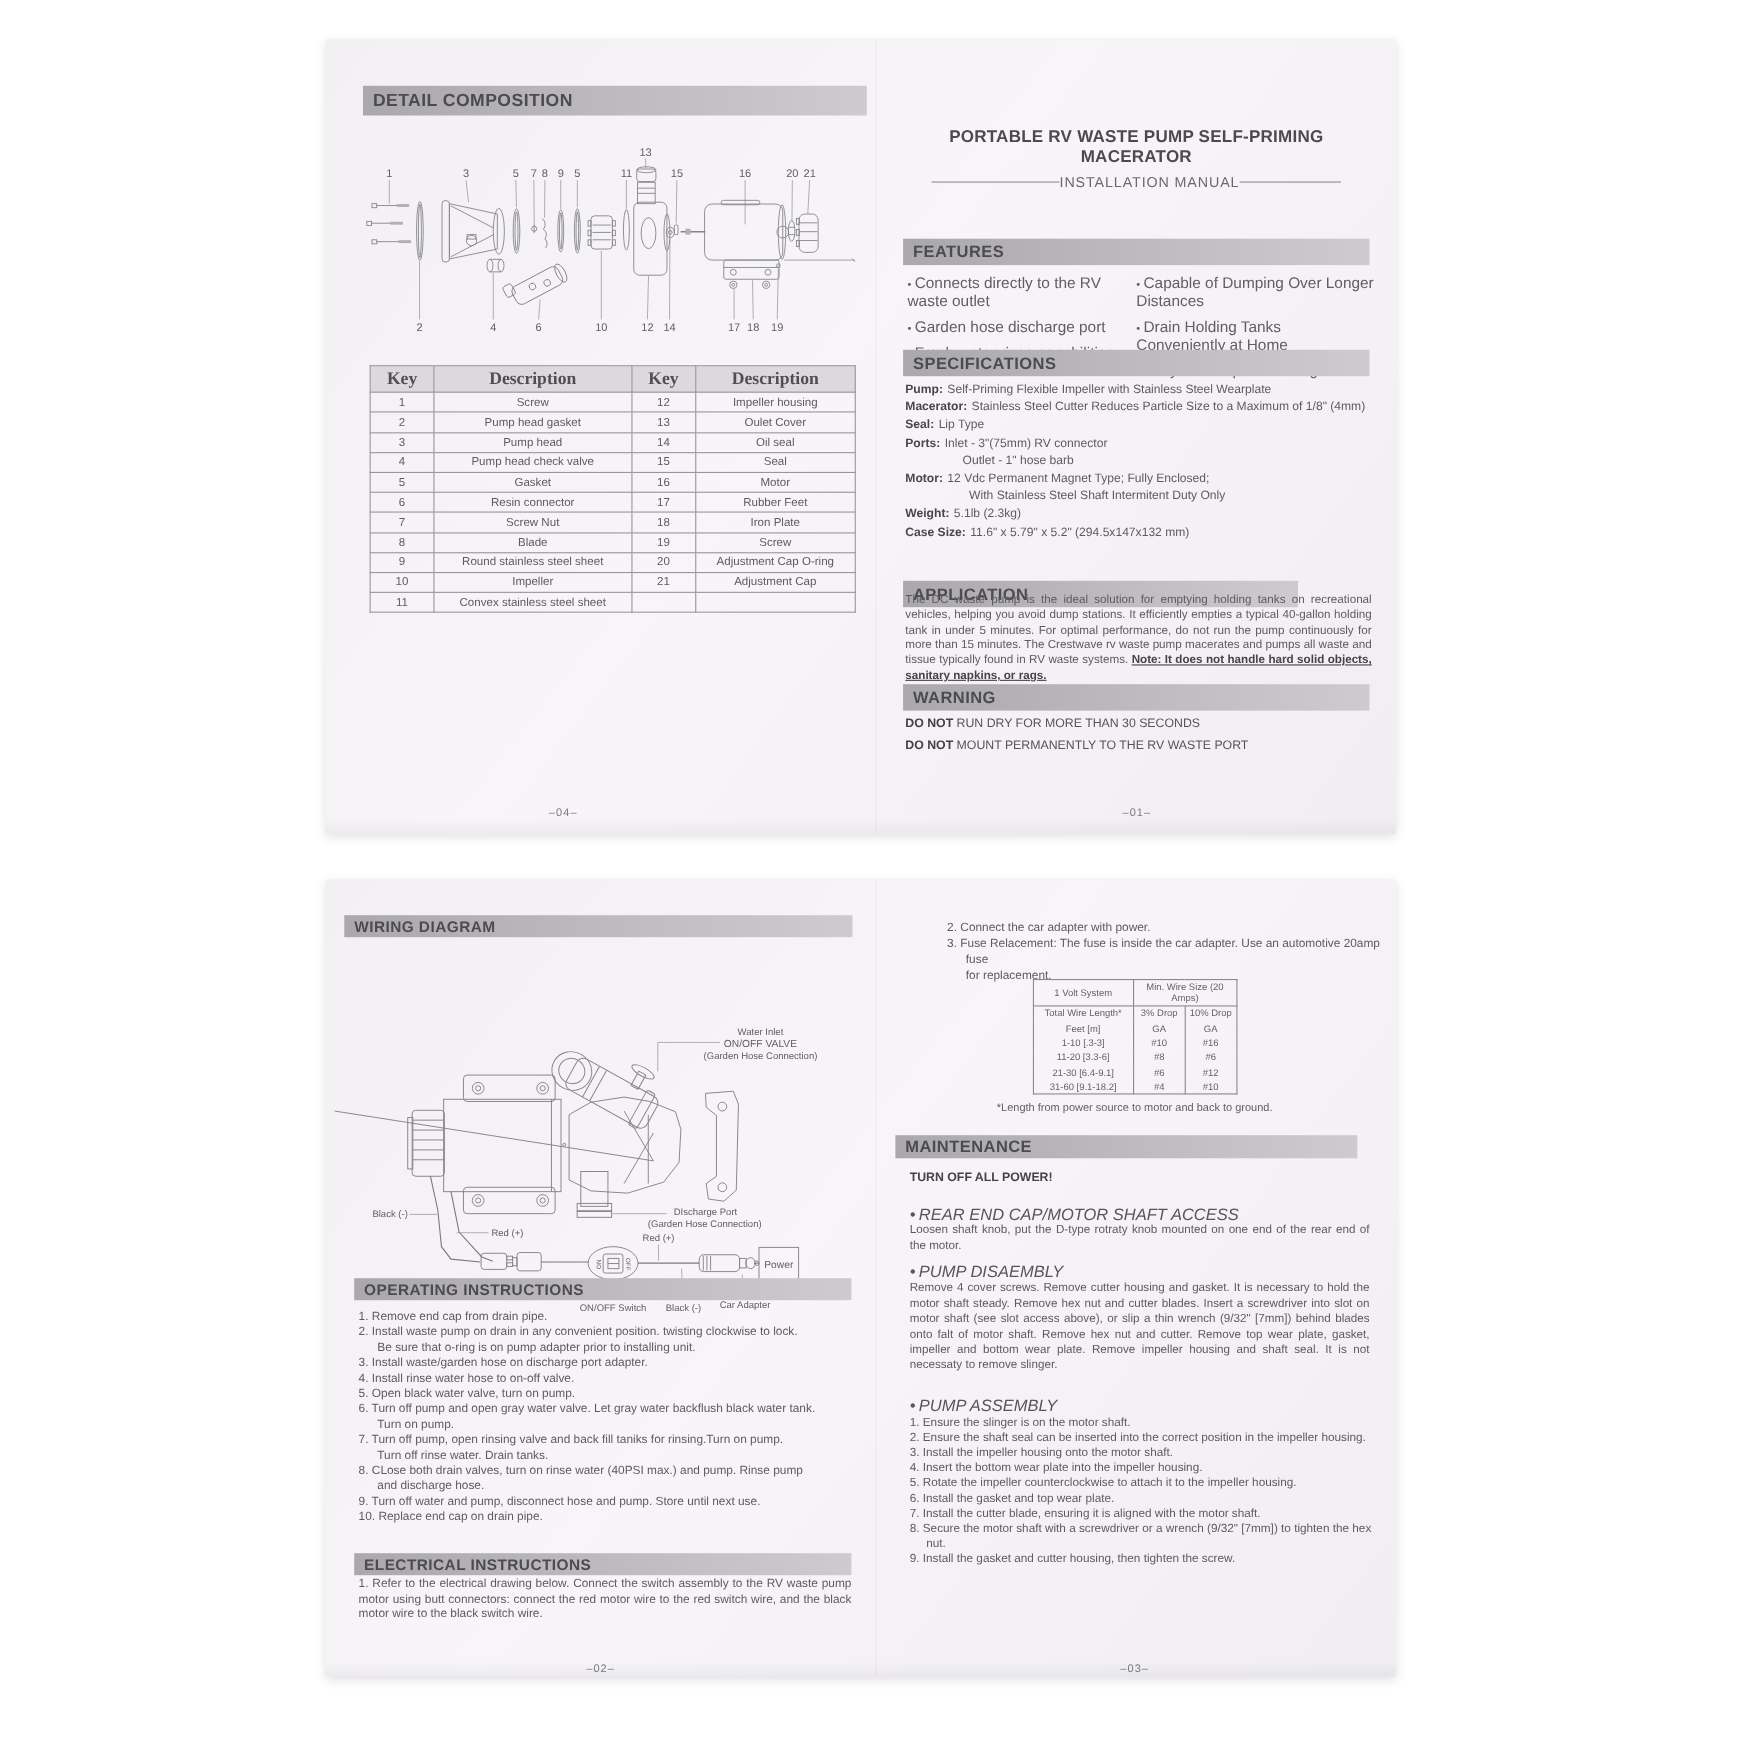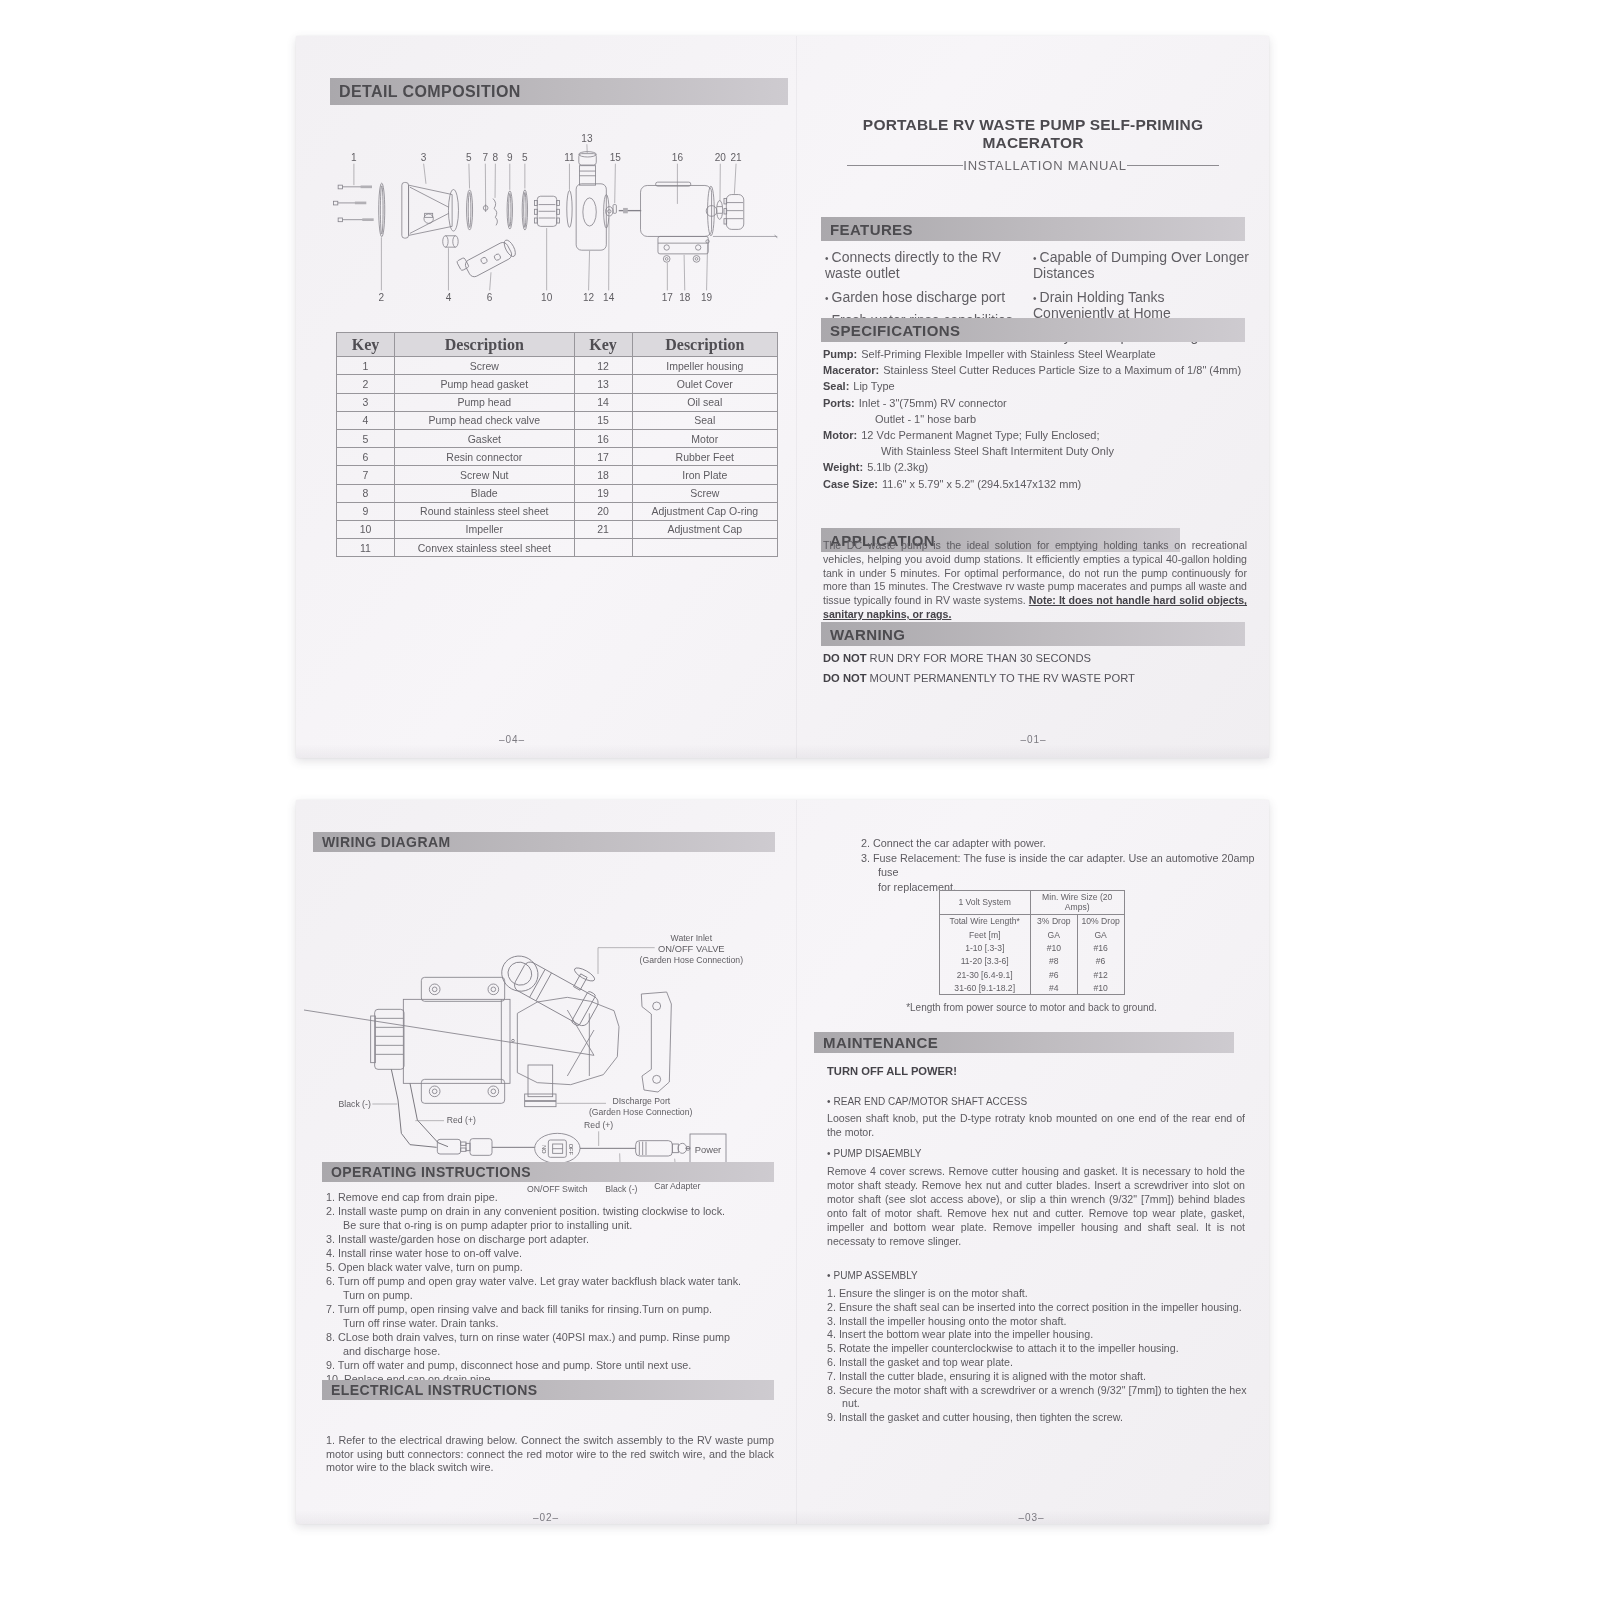--- a/index.html
+++ b/index.html
@@ -56,21 +56,21 @@
   .just{font-size:10.8px;line-height:13.5px;text-align:justify;color:#5d5b60;margin:0;}
   
   .steps23{font-size:10.8px;line-height:14.5px;color:#5d5b60;}
   .steps23 div{padding-left:17px;text-indent:-17px;white-space:pre-line;}
   .wiretable{border-collapse:collapse;font-size:8.6px;color:#636166;margin:0 auto;}
   .wiretable td{border-left:1px solid #8b898e;border-right:1px solid #8b898e;text-align:center;padding:1.4px 3px;height:10.5px;}
   .wiretable tr.topline td{border-top:1px solid #8b898e;border-bottom:1px solid #8b898e;}
   .wiretable tr.last td{border-bottom:1px solid #8b898e;}
   .footnote{font-size:10px;color:#605e63;}
   .maint-power{font-size:11.2px;font-weight:bold;color:#454349;}
-  .maint-title{font-size:10px;color:#57555a;}
+  .maint-title{font-size:15px;color:#57555a;font-style:italic;}
   .maint-title:before{content:"\2022";margin-right:3px;}
   .maint-body{font-size:10.6px;line-height:14px;text-align:justify;color:#5d5b60;margin:0;}
   .asm{font-size:10.7px;line-height:13.8px;color:#5d5b60;}
   .asm div{padding-left:15px;text-indent:-15px;}
   
   svg text{font-family:"Liberation Sans",sans-serif;}
   .ex text{font-size:30px;fill:#605e63;text-anchor:middle;}
   .ex .ln{stroke:#8b898e;stroke-width:1.8;}
   .ex .pt{stroke:#84828a;stroke-width:2.4;fill:none;}
   .ex .fl{fill:#b2b0b5;stroke:none;}
@@ -550,21 +550,21 @@
       <div>6. Turn off pump and open gray water valve. Let gray water backflush black water tank.
 Turn on pump.</div>
       <div>7. Turn off pump, open rinsing valve and back fill taniks for rinsing.Turn on pump.
 Turn off rinse water. Drain tanks.</div>
       <div>8. CLose both drain valves, turn on rinse water (40PSI max.) and pump. Rinse pump
 and discharge hose.</div>
       <div>9. Turn off water and pump, disconnect hose and pump. Store until next use.</div>
       <div>10. Replace end cap on drain pipe.</div>
     </div>
 
-    <div class="band band-sm" style="left:26px;top:580px;width:452px;">
+    <div class="band band-sm" style="left:26px;top:612px;width:452px;">
         <span>ELECTRICAL INSTRUCTIONS</span>
       </div>
     <p class="just abs" style="left:30px;top:634px;width:448px;">1. Refer to the electrical drawing below. Connect the switch assembly to the RV waste pump motor using butt connectors: connect the red motor wire to the red switch wire, and the black motor wire to the black switch wire.</p>
 
     <div class="pagenum" style="left:0;top:712px;width:500px;">–02–</div>
   </div>
 
   <div class="page pg-right">
     <div class="steps23 abs" style="left:64px;top:36px;width:400px;">
       <div>2. Connect the car adapter with power.</div>

